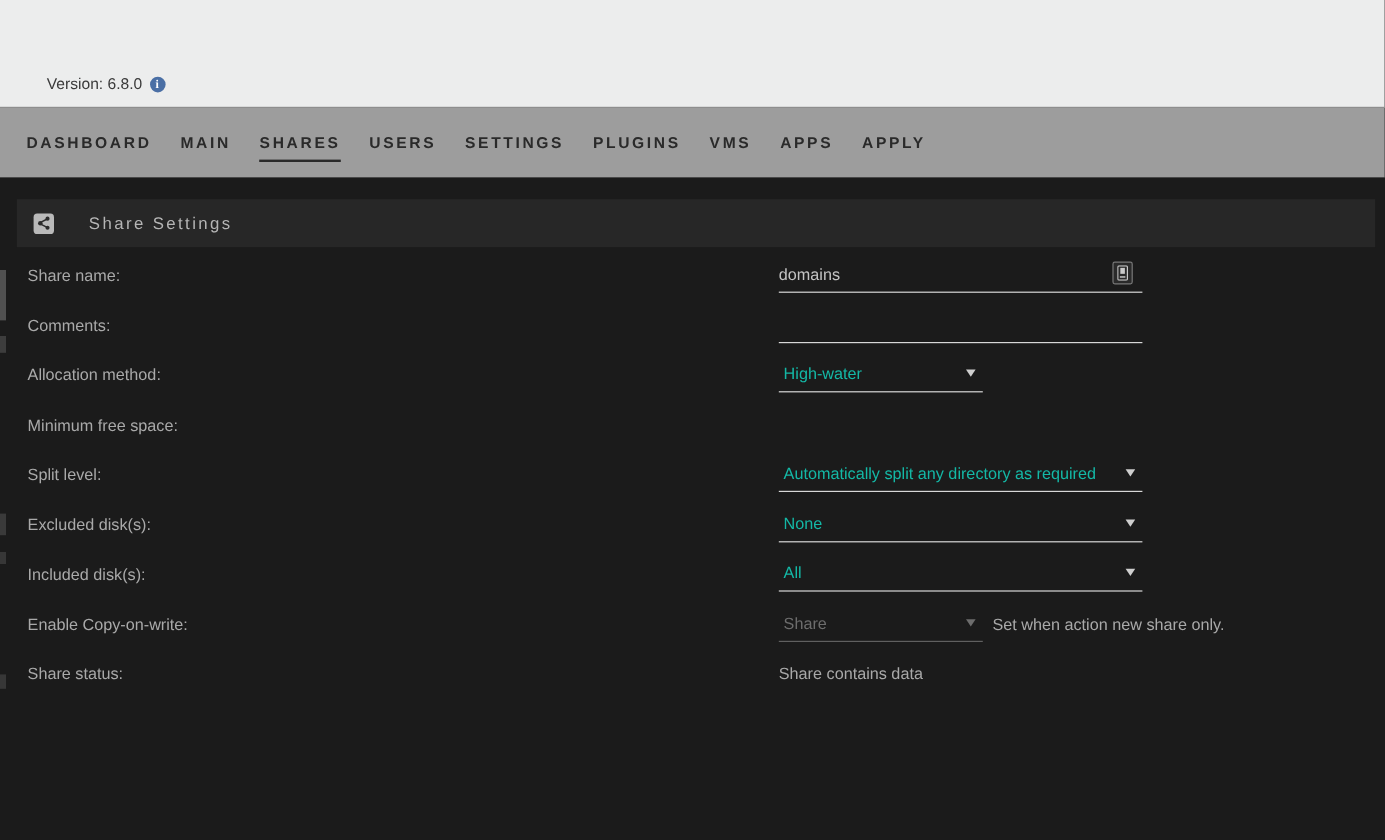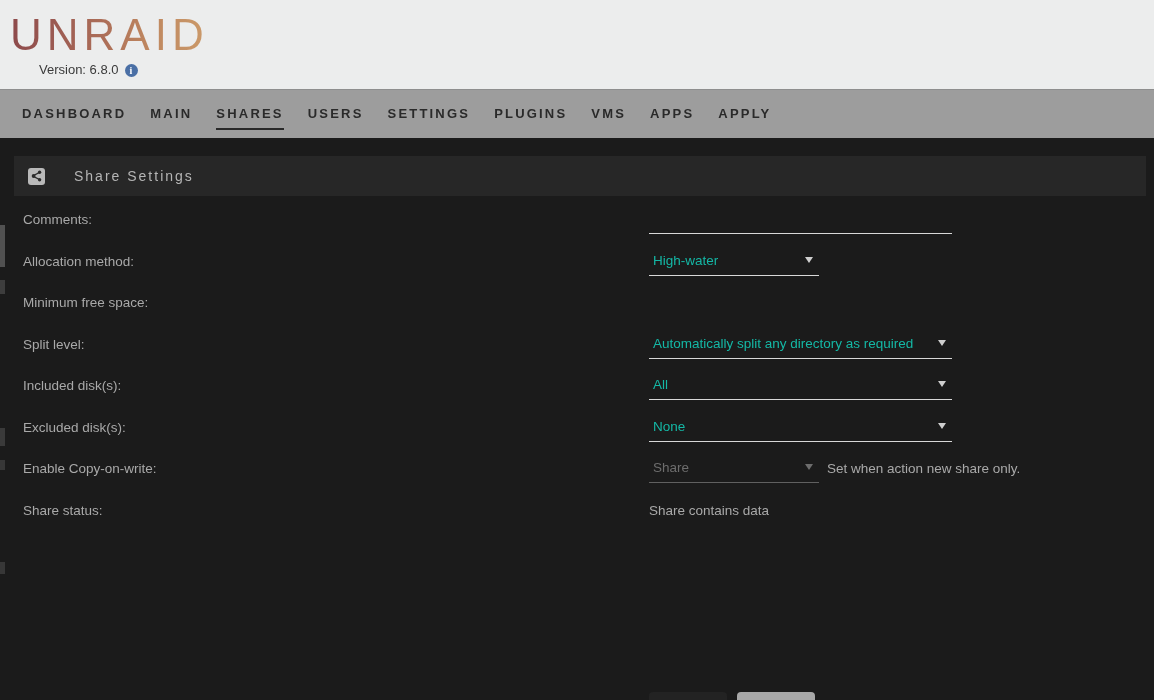--- a/index.html
+++ b/index.html
@@ -65,21 +65,21 @@
     font-weight: bold;
     font-family: "Liberation Serif", serif;
     display: inline-flex;
     align-items: center;
     justify-content: center;
     line-height: 1;
   }
 
   
   .nav-bar {
-    height: 48px;
+    height: 58px;
     background: #9d9d9d;
     display: flex;
     align-items: center;
     padding-left: 10px;
     gap: 0;
   }
   .nav-item {
     position: relative;
     font-size: 13px;
     font-weight: bold;
@@ -266,21 +266,20 @@
 
 <div class="edge-strip">
   <div class="edge-mark" style="top:95px;height:42px;"></div>
   <div class="edge-mark" style="top:150px;height:14px;opacity:.55;"></div>
   <div class="edge-mark" style="top:298px;height:18px;opacity:.5;"></div>
   <div class="edge-mark" style="top:330px;height:10px;opacity:.45;"></div>
   <div class="edge-mark" style="top:432px;height:12px;opacity:.45;"></div>
 </div>
 
 <div class="brand-header">
-  <div class="brand-logo">UNRAID</div>
   <div class="brand-version">
     <span>Version: 6.8.0</span>
     <span class="info-icon">i</span>
   </div>
 </div>
 
 <div class="nav-bar">
   <div class="nav-item">DASHBOARD</div>
   <div class="nav-item">MAIN</div>
   <div class="nav-item active">SHARES</div>
@@ -302,20 +301,35 @@
         <circle cx="2.6" cy="6" r="1.9" fill="#2b2b2b"></circle>
         <line x1="3.3" y1="5.1" x2="7.9" y2="2.7" stroke="#2b2b2b" stroke-width="1.2"></line>
         <line x1="3.3" y1="6.9" x2="7.9" y2="9.3" stroke="#2b2b2b" stroke-width="1.2"></line>
       </svg>
     </span>
     <span class="panel-title">Share Settings</span>
   </div>
 
   <div class="form-area">
 
+    <div class="form-row">
+      <div class="row-label">Share name:</div>
+      <div class="field-wrap" style="width:303px;">
+        <div class="txt-field">
+          <span class="txt-value">domains</span>
+          <span class="export-btn">
+            <svg width="9" height="13" viewBox="0 0 9 13">
+              <rect x="0.5" y="0.5" width="8" height="12" rx="1" fill="none" stroke="#c9c9c9" stroke-width="1"></rect>
+              <rect x="2.6" y="2.2" width="3.8" height="5" fill="#c9c9c9"></rect>
+              <rect x="2.2" y="9.2" width="4.6" height="1.2" fill="#c9c9c9"></rect>
+            </svg>
+          </span>
+        </div>
+      </div>
+    </div>
 
     <div class="form-row">
       <div class="row-label">Comments:</div>
       <div class="field-wrap" style="width:303px;">
         <div class="txt-field">
           <span class="txt-value"></span>
         </div>
       </div>
     </div>
 
@@ -337,39 +351,39 @@
       <div class="row-label">Split level:</div>
       <div class="field-wrap" style="width:303px;">
         <div class="sel-field">
           <span class="sel-value">Automatically split any directory as required</span>
           <span class="caret"></span>
         </div>
       </div>
     </div>
 
     <div class="form-row">
+      <div class="row-label">Excluded disk(s):</div>
+      <div class="field-wrap" style="width:303px;">
+        <div class="sel-field">
+          <span class="sel-value">None</span>
+          <span class="caret"></span>
+        </div>
+      </div>
+    </div>
+
+    <div class="form-row">
       <div class="row-label">Included disk(s):</div>
       <div class="field-wrap" style="width:303px;">
         <div class="sel-field">
           <span class="sel-value">All</span>
           <span class="caret"></span>
         </div>
       </div>
     </div>
 
-    <div class="form-row">
-      <div class="row-label">Excluded disk(s):</div>
-      <div class="field-wrap" style="width:303px;">
-        <div class="sel-field">
-          <span class="sel-value">None</span>
-          <span class="caret"></span>
-        </div>
-      </div>
-    </div>
-
 
     <div class="form-row">
       <div class="row-label">Enable Copy-on-write:</div>
       <div class="field-wrap" style="width:170px;">
         <div class="sel-field disabled">
           <span class="sel-value">Share</span>
           <span class="caret"></span>
         </div>
       </div>
       <div class="hint-text" style="left:827px;">Set when action new share only.</div>

